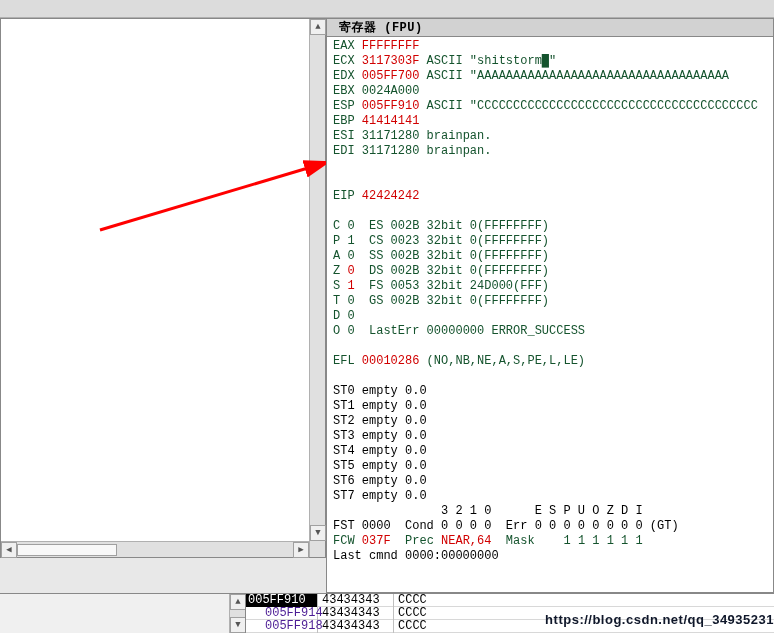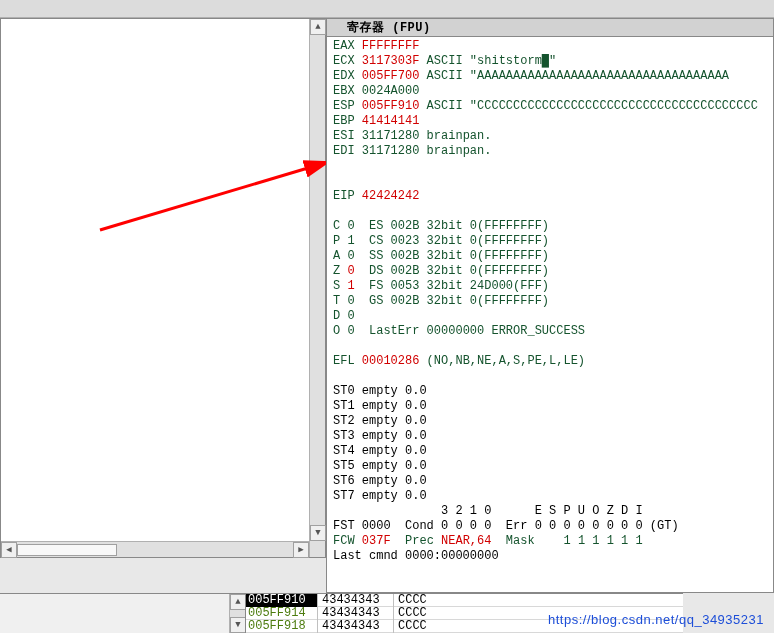--- a/index.html
+++ b/index.html
@@ -63,21 +63,21 @@
   .right-panel {
     position: absolute;
     left: 326px; top: 18px;
     width: 448px; height: 575px;
     background: #ffffff;
     border: 1px solid #888;
     overflow: hidden;
   }
   .right-panel .title {
     height: 18px;
-    padding-left: 20px;
+    padding-left: 12px;
     background: #d2d2d2;
     border-bottom: 1px solid #888;
     font-weight: bold;
     font-size: 12px;
     line-height: 18px;
     white-space: pre;
     letter-spacing: 0.5px;
   }
   .right-panel .content {
     padding: 2px 0 0 6px;
@@ -99,62 +99,63 @@
   .bottom-dump .dvs {
     position: absolute; right: 0; top: 0; width: 16px; height: 100%;
     background: #e0e0e0; border-left: 1px solid #b0b0b0;
   }
   .bottom-dump .dva {
     position: absolute; width:16px;height:16px;background:#f0f0f0;border:1px solid #a0a0a0;font-size:9px;text-align:center;line-height:14px;color:#555;
   }
   .stack-panel {
     position: absolute;
     left: 245px; top: 593px;
-    width: 438px; height: 40px;
+    width: 529px; height: 40px;
     background: #ffffff;
     border-top: 1px solid #888;
     border-left: 1px solid #888;
     padding: 0;
     white-space: pre;
     line-height: 13px;
     font-size: 12px;
     overflow: hidden;
   }
   .stack-row { border-bottom: 1px solid #d8d8d8; height: 13px; white-space: pre; }
   .stack-row.first .addr {
     display: inline-block;
     background: #000; color: #fff;
     padding: 0 2px;
   }
   .stack-row .addr {
     display: inline-block;
-    padding: 0 2px;
-    color: #4d7c0f;
+    padding: 0 19px;
+    color: #4c1d95;
     border-right: 1px solid #c0c0c0;
     width: 72px;
   }
   .stack-row .val {
     display: inline-block;
     padding: 0 4px;
     color: #000;
     border-right: 1px solid #c0c0c0;
     width: 76px;
   }
   .stack-row .txt {
     display: inline-block;
     padding: 0 4px;
     color: #000;
   }
   .watermark {
     position: absolute;
-    right: 10px; bottom: 6px;
-    color: #1d4ed8;
+    right: 0; bottom: 6px;
+    color: #0f172a;
     font-family: Arial, sans-serif;
     font-size: 13px;
     letter-spacing: 0.5px;
+    font-weight: bold;
   }
 </style>
 </head>
 <body>
 
 <div class="frame">
   <div class="topbar"></div>
 
   <div class="left-panel">
     <div class="v-scroll">

